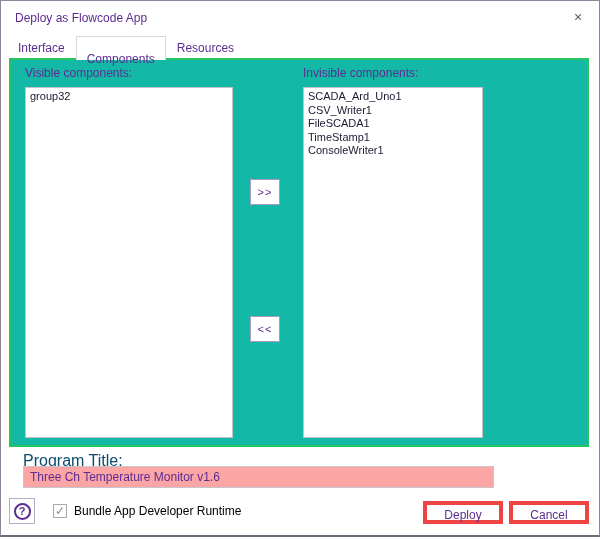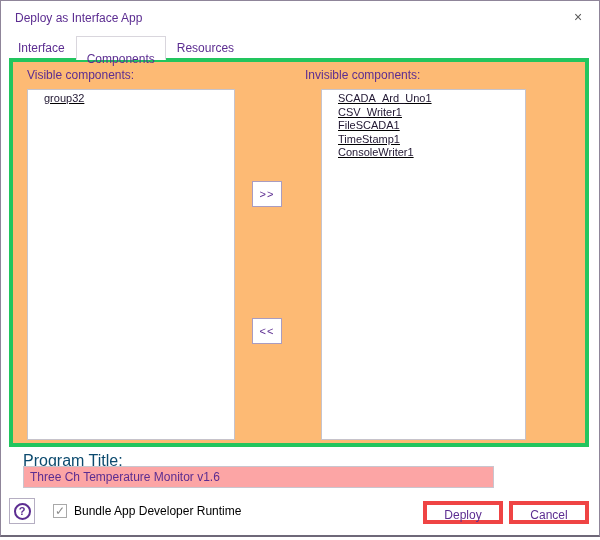--- a/index.html
+++ b/index.html
@@ -57,46 +57,45 @@
     border: 1px solid #d9d6dd;
     border-bottom: 1px solid #ffffff;
     padding-top: 15px;
   }
 
   
   .tabpage {
     position: absolute;
     left: 8px; top: 57px;
     width: 580px; height: 389px;
-    border: 4px solid #22c55e;
-    background: #fdba74;
+    border: 2px solid #22c55e;
+    background: #14b8a6;
     z-index: 1;
   }
 
   .list-label {
     position: absolute;
     font-size: 12px;
     color: #5c2d91;
     top: 6px;
   }
   .lbl-visible { left: 14px; }
   .lbl-invisible { left: 292px; }
 
   .listbox {
     position: absolute;
     top: 27px;
     height: 351px;
     border: 1px solid #c6c3cb;
     background: #ffffff;
     overflow: hidden;
-    padding: 2px 0 0 16px;
-    text-decoration: underline;
+    padding: 2px 0 0 4px;
   }
   .listbox-visible { left: 14px; width: 208px; }
-  .listbox-invisible { left: 308px; width: 205px; }
+  .listbox-invisible { left: 292px; width: 180px; }
   .list-item {
     font-size: 11px;
     line-height: 13.5px;
     color: #211732;
     white-space: nowrap;
   }
 
   .move-btn {
     position: absolute;
     left: 239px;
@@ -189,21 +188,21 @@
     line-height: 21px;
   }
   .deploy-btn { left: 422px; width: 80px; }
   .cancel-btn { left: 508px; width: 80px; }
 </style>
 </head>
 <body>
 
 <div class="dialog">
 
-  <div class="title-text">Deploy as Interface App</div>
+  <div class="title-text">Deploy as Flowcode App</div>
   <div class="close-btn">×</div>
 
   <div class="tabstrip">
     <div class="tab">Interface</div>
     <div class="tab active">Components</div>
     <div class="tab">Resources</div>
   </div>
 
   <div class="tabpage">
     <div class="list-label lbl-visible">Visible components:</div>

